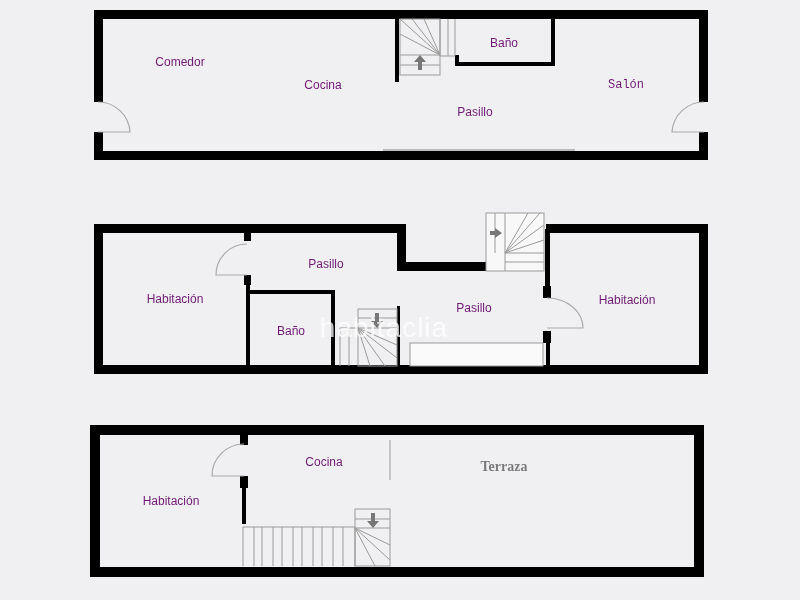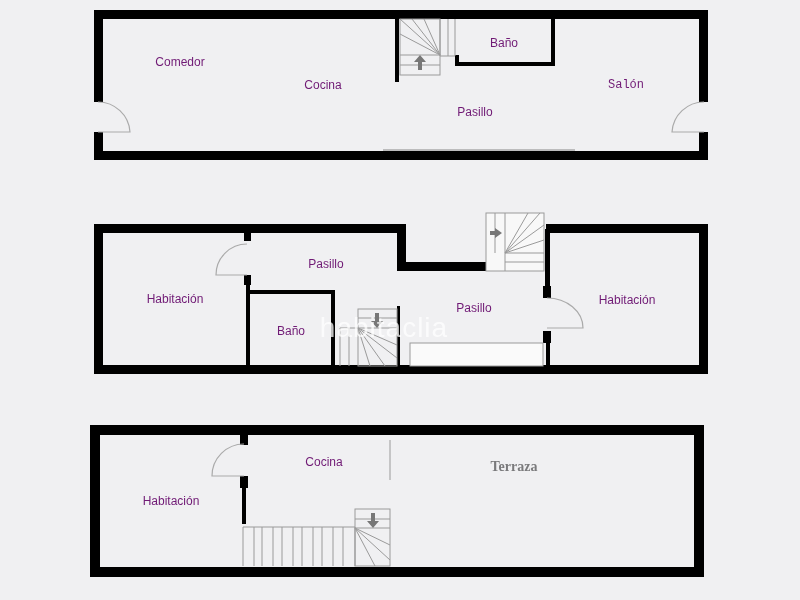--- a/index.html
+++ b/index.html
@@ -193,15 +193,15 @@
 <div class="label" style="left:626px; top:85px;font-family:Liberation Mono, monospace;">Salón</div>
 
 <div class="label" style="left:175px; top:299px;">Habitación</div>
 <div class="label" style="left:326px; top:264px;">Pasillo</div>
 <div class="label" style="left:291px; top:331px;">Baño</div>
 <div class="label" style="left:474px; top:308px;">Pasillo</div>
 <div class="label" style="left:627px; top:300px;">Habitación</div>
 
 <div class="label" style="left:171px; top:501px;">Habitación</div>
 <div class="label" style="left:324px; top:462px;">Cocina</div>
-<div class="label serif" style="left:504px; top:467px;margin-left:10px;">Terraza</div>
+<div class="label serif" style="left:504px; top:467px;">Terraza</div>
 
 <div class="watermark" style="left:384px; top:292px;margin-top:36px;">habitaclia</div>
 
 </body></html>

